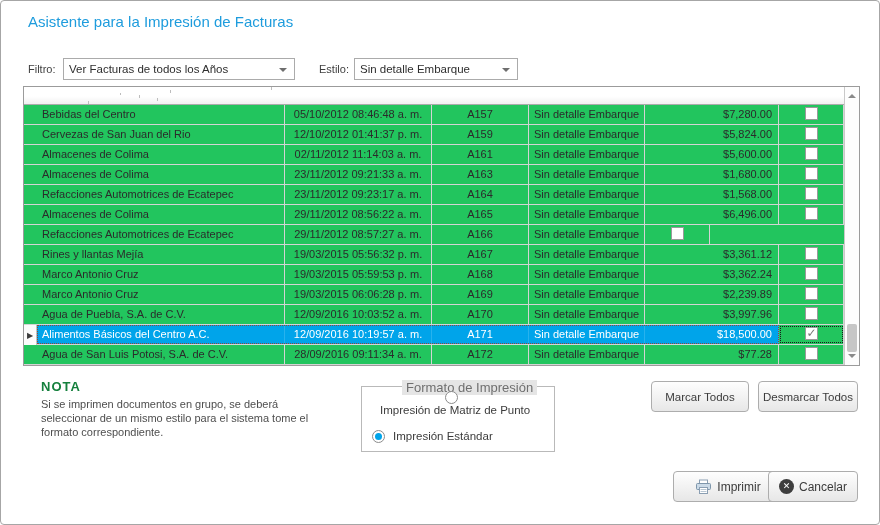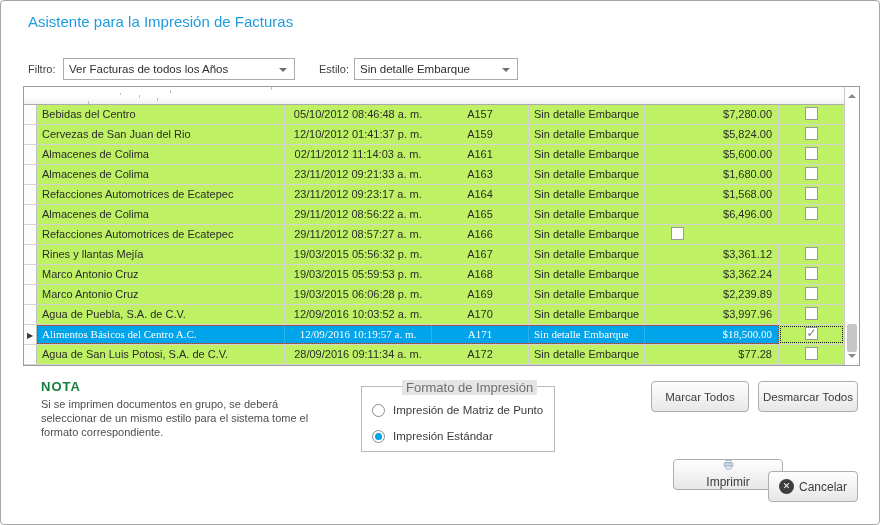--- a/index.html
+++ b/index.html
@@ -37,36 +37,36 @@
   .grid-inner{position:absolute;left:0;top:0;right:15px;bottom:0;overflow:hidden;}
   .hrow{
     display:flex;height:18px;background:linear-gradient(#FFFFFF 55%,#F1F1F1);
     border-bottom:1px solid #ABABAB;
     flex-direction:column;
   }
   .hcell{
     font-size:11px;color:#3A3A3A;text-align:center;line-height:17px;
     border-right:1px solid #BDBDBD;overflow:hidden;white-space:nowrap;
   }
-  .grid-row{display:flex;height:20px;border-bottom:1px solid var(--grid-line);position:relative;background:#bef264;}
+  .grid-row{display:flex;height:20px;border-bottom:1px solid var(--grid-line);position:relative;background:#22c55e;align-items:center;}
   .bcell{
     font-size:11px;line-height:19px;border-right:1px solid var(--grid-line);
     overflow:hidden;white-space:nowrap;color:var(--text);
   }
   .c-gutter{width:13px;background:#FCFCFC;border-right:1px solid #C0C0C0;text-align:center;}
   .c-cliente{width:248px;}
   .c-fecha{width:147px;}
   .c-folio{width:97px;}
   .c-estilo{width:116px;}
   .c-total{width:134px;}
   .c-marca{width:65px;}
   .cell-left{text-align:left;padding-left:5px;}
   .cell-center{text-align:center;}
   .cell-right{text-align:right;padding-right:6px;}
-  .sel{background:var(--accent);color:#FFFFFF;border-right-color:#27B2EE;font-family:Liberation Serif, serif;}
+  .sel{background:var(--accent);color:#FFFFFF;border-right-color:#27B2EE;}
   .row-arrow{font-size:8px;color:#3A3A3A;line-height:19px;display:inline-block;}
   .focus-overlay{
     position:absolute;left:13px;top:0;width:742px;height:19px;
     border:1px dotted #8D4B36;pointer-events:none;
   }
   .marca-focus{outline:1px dotted #1A1A1A;outline-offset:-2px;}
   .cb{
     display:inline-block;width:13px;height:13px;border:1px solid #9A9A9A;background:#FFFFFF;
     vertical-align:middle;margin-top:-3px;position:relative;cursor:default;
   }
@@ -103,21 +103,21 @@
     content:"";position:absolute;left:2px;top:2px;width:7px;height:7px;border-radius:50%;background:var(--accent);
   }
   .radio-lbl{font-size:11.5px;color:#3C3C3C;margin-left:8px;white-space:nowrap;}
   .btn{
     position:absolute;display:flex;align-items:center;justify-content:center;gap:5px;
     border:1px solid #ADADAD;border-radius:4px;background:linear-gradient(#FEFEFE,#E7E7E7);
     font-size:11.5px;color:#3C3C3C;cursor:default;
   }
   .btn-marcar{left:650px;top:380px;width:98px;height:31px;}
   .btn-desmarcar{left:757px;top:380px;width:100px;height:31px;}
-  .btn-imprimir{left:672px;top:458px;width:110px;height:31px;font-size:12px;flex-direction:column;}
+  .btn-imprimir{left:672px;top:470px;width:110px;height:31px;font-size:12px;}
   .btn-cancelar{left:767px;top:470px;width:90px;height:31px;font-size:12px;}
   .cancel-ico{
     width:15px;height:15px;border-radius:50%;background:#3E3E3E;color:#FFFFFF;
     font-size:9px;font-weight:bold;line-height:15px;text-align:center;flex:0 0 auto;
   }
 </style>
 </head>
 <body>
 
 <div class="dialog">
@@ -274,21 +274,21 @@
     </div>
   </div>
 
   <div class="note-h">NOTA</div>
   <div class="note-t">Si se imprimen documentos en grupo, se deberá
 seleccionar de un mismo estilo para el sistema tome el
 formato correspondiente.</div>
 
   <div class="groupbox">
     <span class="legend">Formato de Impresión</span>
-    <div class="radio-row" style="top:16px;">
+    <div class="radio-row" style="top:4px;flex-direction:column;">
       <span class="radio"></span>
       <span class="radio-lbl">Impresión de Matriz de Punto</span>
     </div>
     <div class="radio-row" style="top:42px;">
       <span class="radio on"></span>
       <span class="radio-lbl">Impresión Estándar</span>
     </div>
   </div>
 
   <div class="btn btn-marcar">Marcar Todos</div>

